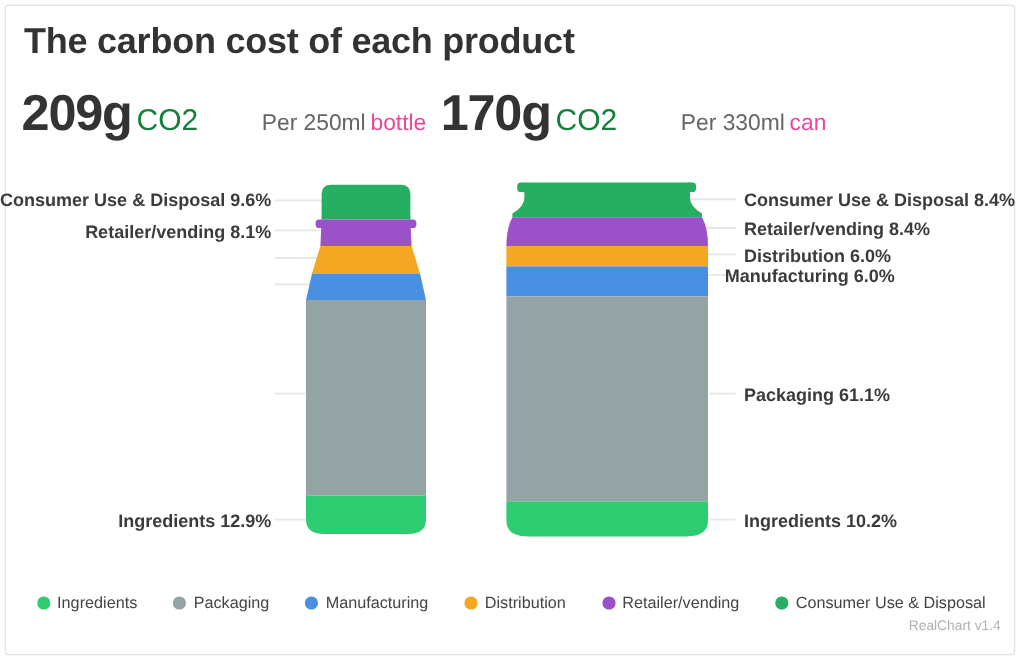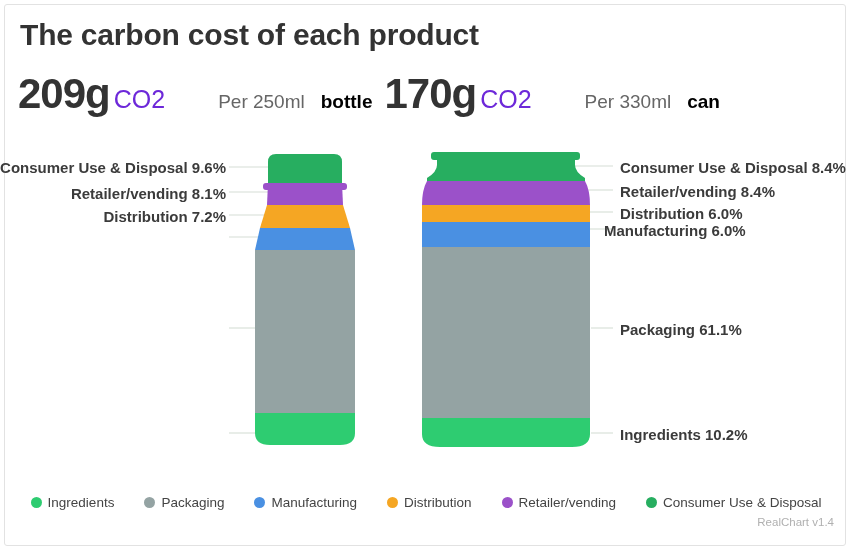--- a/index.html
+++ b/index.html
@@ -22,23 +22,23 @@
     font-size:30px;font-weight:bold;color:#333333;
     letter-spacing:-0.2px;
     white-space:nowrap;
   }
   .subtitle{
     position:absolute;left:18px;top:70px;
     white-space:nowrap;
     color:#3a3a3a;
   }
   .sub-big{font-size:42px;font-weight:bold;color:#333;letter-spacing:-1px;vertical-align:baseline;}
-  .sub-med{font-size:25px;color:#6d28d9;font-weight:normal;padding-left:4px;}
+  .sub-med{font-size:25px;color:#15803d;font-weight:normal;padding-left:4px;}
   .sub-small{font-size:19px;color:#666;font-weight:normal;padding-left:5px;margin-left:48px;}
-  .sub-bold{font-size:19px;color:#000000;font-weight:bold;padding-left:16px;}
+  .sub-bold{font-size:19px;color:#ec4899;font-weight:normal;padding-left:4px;}
   .sub-gap{display:inline-block;width:12px;}
 
   .stage{position:absolute;left:0;top:0;width:852px;height:552px;}
   svg.vessels{position:absolute;left:0;top:0;}
 
   .lab{
     position:absolute;
     font-size:15px;font-weight:bold;color:#3b3b3b;
     white-space:nowrap;
   }
@@ -120,21 +120,21 @@
       <rect x="422" y="222" width="168" height="25" fill="#4a90e2"></rect>
 
       <rect x="422" y="247" width="168" height="171" fill="#94a3a3"></rect>
 
       <path fill="#2ecc71" d="M 422 418 L 590 418 L 590 434 Q 590 447 572 447 L 440 447 Q 422 447 422 434 Z"></path>
     </g>
   </svg>
 
   <div class="lab right-al" style="left:0;top:159px;width:226px;">Consumer Use &amp; Disposal 9.6%</div>
   <div class="lab right-al" style="left:0;top:185px;width:226px;">Retailer/vending 8.1%</div>
-  <div class="lab right-al" style="left:0;top:208px;width:226px;">Distribution 7.2%</div>
+  <div class="lab right-al" style="left:0;top:426px;width:226px;">Ingredients 12.9%</div>
 
   <div class="lab" style="left:620px;top:159px;">Consumer Use &amp; Disposal 8.4%</div>
   <div class="lab" style="left:620px;top:183px;">Retailer/vending 8.4%</div>
   <div class="lab" style="left:620px;top:205px;">Distribution 6.0%</div>
   <div class="lab" style="left:604px;top:222px;">Manufacturing 6.0%</div>
   <div class="lab" style="left:620px;top:321px;">Packaging 61.1%</div>
   <div class="lab" style="left:620px;top:426px;">Ingredients 10.2%</div>
 
 </div>
 

